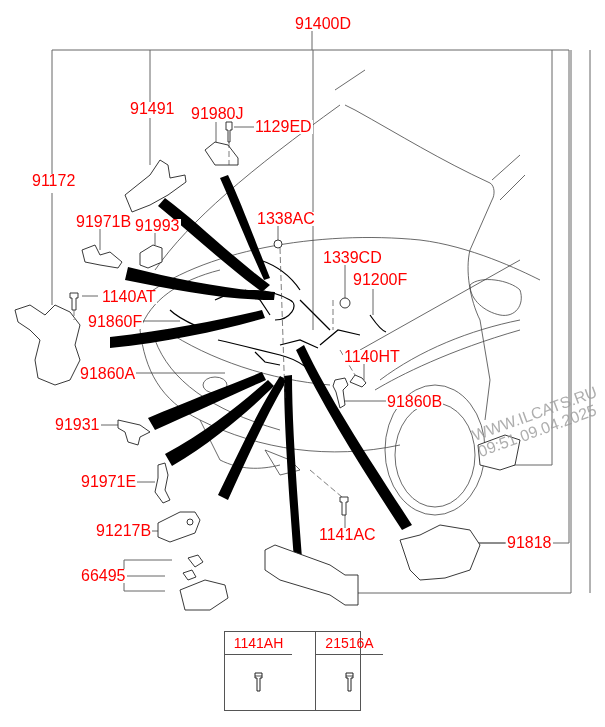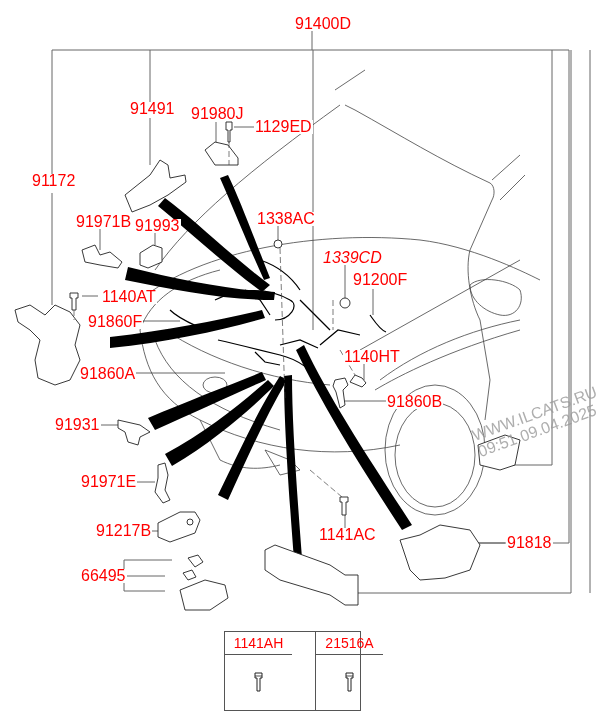--- a/index.html
+++ b/index.html
@@ -140,21 +140,21 @@
 </svg>
 
 <span class="lbl" style="left:294px; top:17px;">91400D</span>
 <span class="lbl" style="left:129px; top:102px;">91491</span>
 <span class="lbl" style="left:190px; top:107px;">91980J</span>
 <span class="lbl" style="left:254px; top:120px;">1129ED</span>
 <span class="lbl" style="left:31px; top:174px;">91172</span>
 <span class="lbl" style="left:75px; top:215px;">91971B</span>
 <span class="lbl" style="left:134px; top:219px;">91993</span>
 <span class="lbl" style="left:256px; top:212px;">1338AC</span>
-<span class="lbl" style="left:322px; top:251px;font-style:italic;">1339CD</span>
+<span class="lbl" style="left:322px; top:251px;">1339CD</span>
 <span class="lbl" style="left:352px; top:273px;">91200F</span>
 <span class="lbl" style="left:101px; top:290px;">1140AT</span>
 <span class="lbl" style="left:87px; top:315px;">91860F</span>
 <span class="lbl" style="left:343px; top:350px;">1140HT</span>
 <span class="lbl" style="left:79px; top:367px;">91860A</span>
 <span class="lbl" style="left:386px; top:395px;">91860B</span>
 <span class="lbl" style="left:54px; top:418px;">91931</span>
 <span class="lbl" style="left:80px; top:475px;">91971E</span>
 <span class="lbl" style="left:95px; top:524px;">91217B</span>
 <span class="lbl" style="left:318px; top:528px;">1141AC</span>

